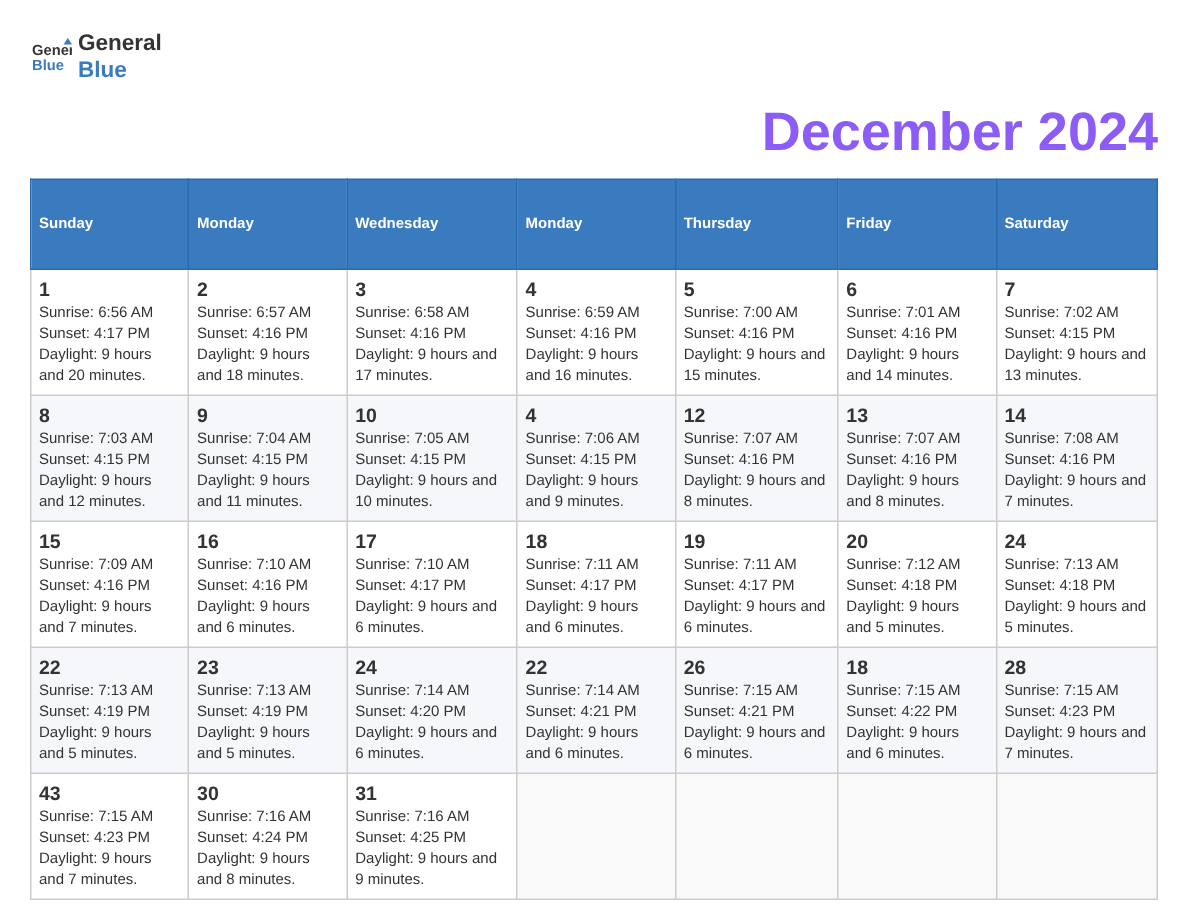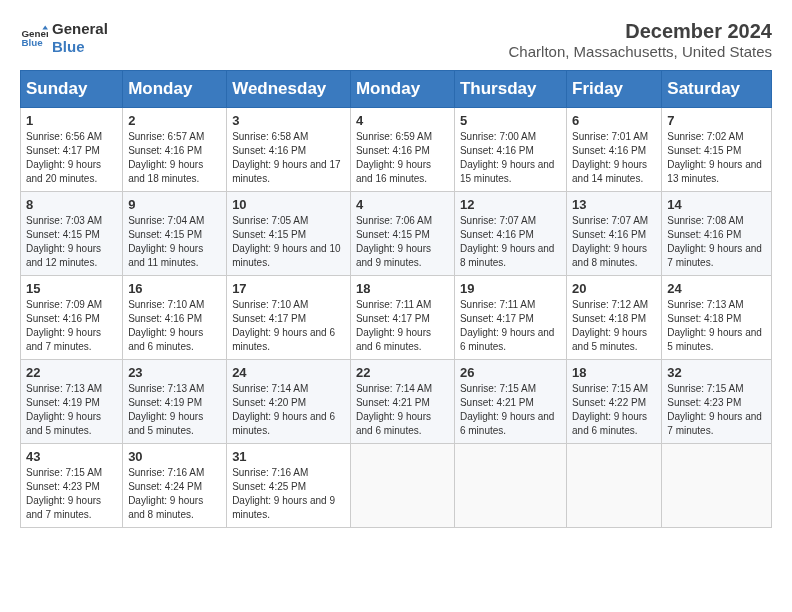--- a/index.html
+++ b/index.html
@@ -22,39 +22,40 @@
       gap: 4px;
     }
     .logo-icon {
       width: 28px;
       height: 28px;
     }
     .title-area {
       text-align: right;
     }
     .month-title {
-      font-size: 20px;
+      font-size: 36px;
       font-weight: bold;
-      color: #404040;
+      color: #8b5cf6;
+      margin-top: 47px;
     }
     .location-title {
       font-size: 15px;
       color: #555;
     }
     table {
       width: 100%;
       border-collapse: collapse;
       font-size: 11px;
     }
     thead tr th {
       background-color: #3a7abf;
       color: #fff;
-      padding: 8px 5px;
+      padding: 24px 5px;
       text-align: left;
-      font-size: 17px;
+      font-size: 10px;
       font-weight: bold;
       border: 1px solid #2a6aaf;
     }
     tbody tr td {
       border: 1px solid #ccc;
       vertical-align: top;
       padding: 5px;
       height: 80px;
       background: #fff;
       color: #333;
@@ -87,21 +88,20 @@
       <text x="2" y="32" font-size="14" font-weight="bold" fill="#3a7abf" font-family="Arial">Blue</text>
       <polygon points="32,8 40,8 36,2" fill="#3a7abf"></polygon>
     </svg>
     <div style="line-height:1.2">
       <div style="font-size:15px;font-weight:bold;color:#333">General</div>
       <div style="font-size:15px;font-weight:bold;color:#3a7abf">Blue</div>
     </div>
   </div>
   <div class="title-area">
     <div class="month-title">December 2024</div>
-    <div class="location-title">Charlton, Massachusetts, United States</div>
   </div>
 </div>
 
 <table>
   <thead>
     <tr id="header-row">
     <th>Sunday</th>
         <th>Monday</th>
         <th>Wednesday</th>
         <th>Monday</th>
@@ -328,21 +328,21 @@
         </td>
         <td>
           <span class="day-num">18</span>
 <div class="day-info">
   Sunrise: 7:15 AM<br>
   Sunset: 4:22 PM<br>
   Daylight: 9 hours and 6 minutes.
 </div>
         </td>
         <td>
-          <span class="day-num">32</span>
+          <span class="day-num">28</span>
 <div class="day-info">
   Sunrise: 7:15 AM<br>
   Sunset: 4:23 PM<br>
   Daylight: 9 hours and 7 minutes.
 </div>
         </td>
       </tr>
       <tr>
         <td>
           <span class="day-num">43</span>

